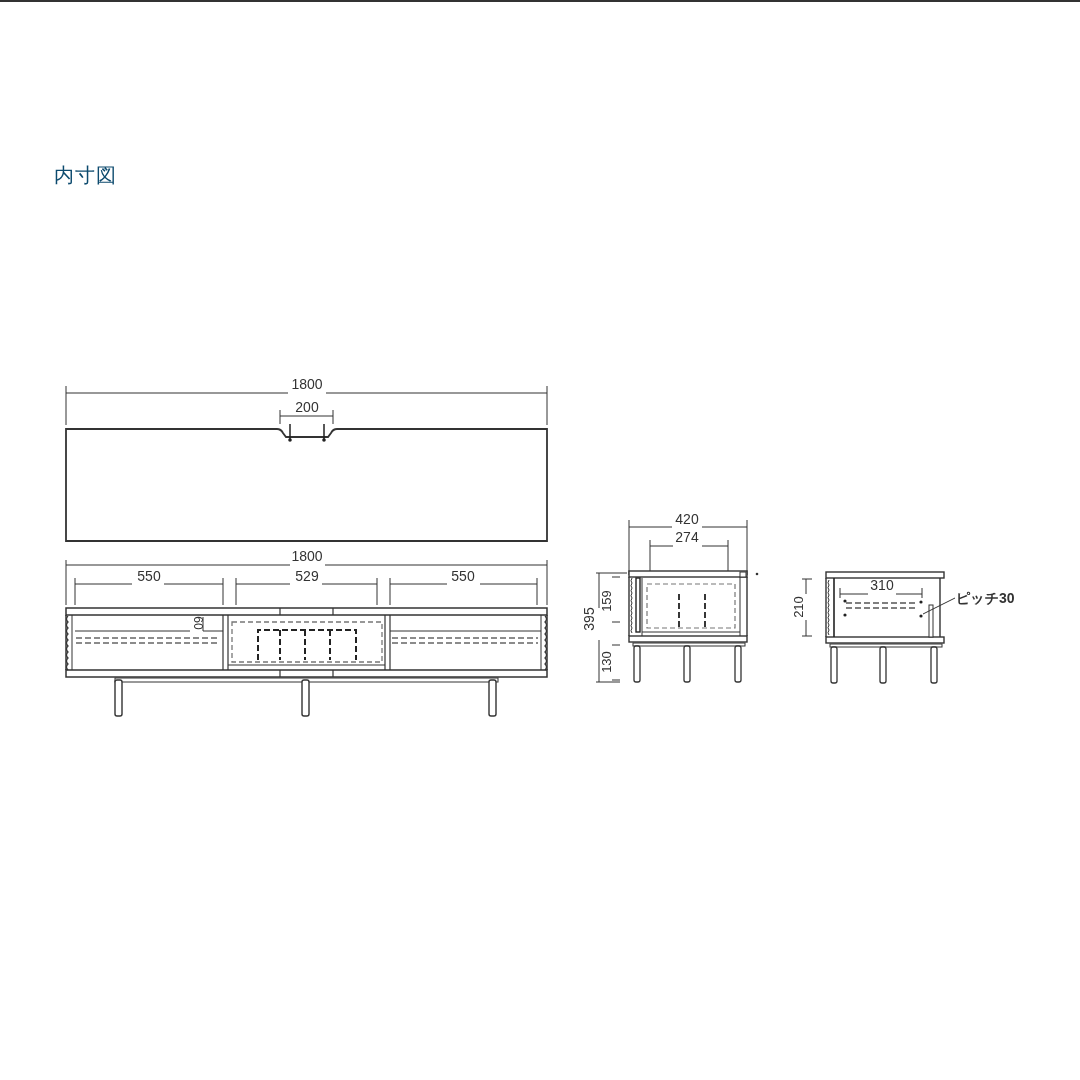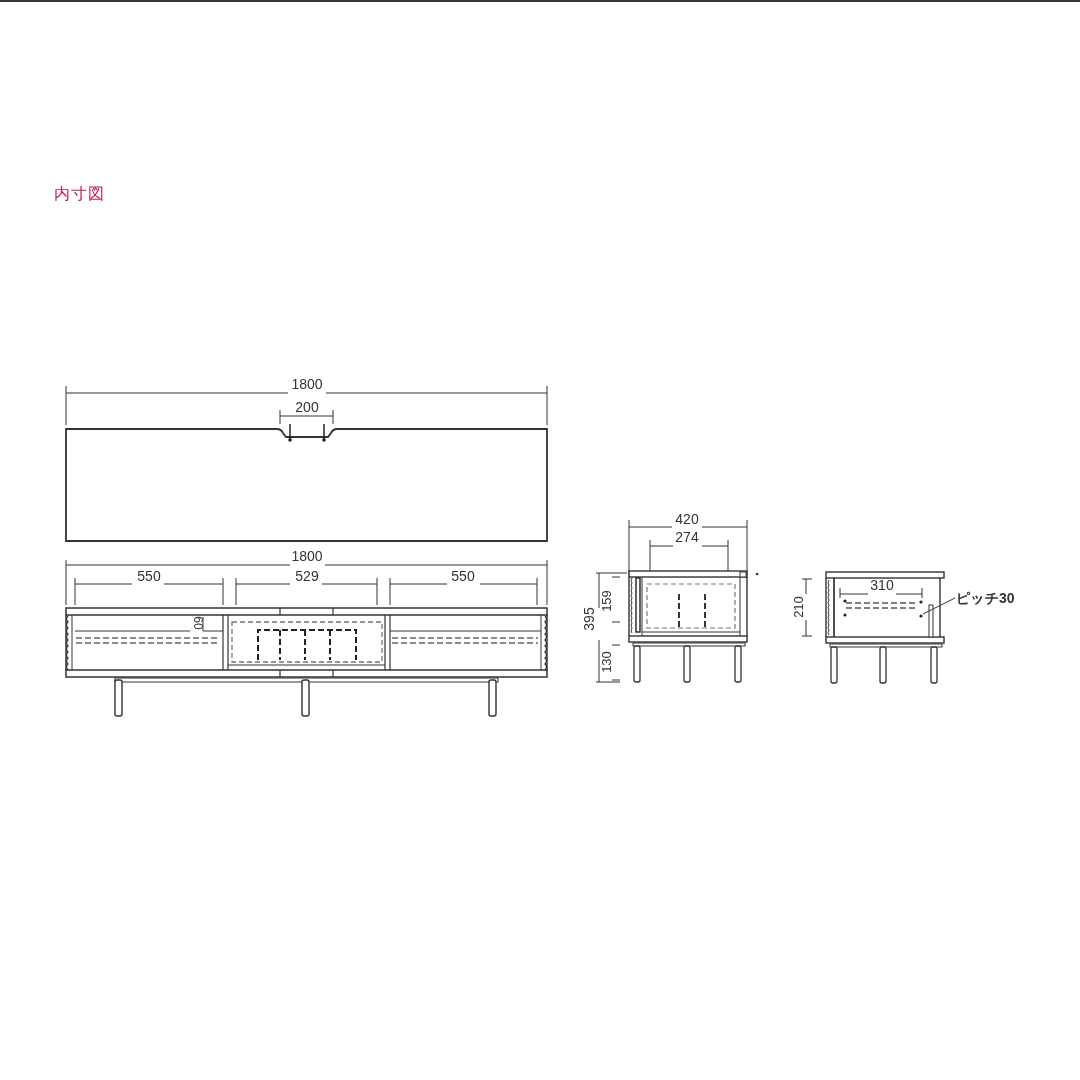--- a/index.html
+++ b/index.html
@@ -1,19 +1,19 @@
 <!DOCTYPE html>
 <html><head>
 <meta charset="utf-8">
 <style>
   html, body { margin: 0; padding: 0; background: #ffffff; }
   body { width: 1080px; height: 1080px; position: relative; overflow: hidden;
          font-family: "Liberation Sans", "DejaVu Sans", sans-serif; color: #222; }
   .topbar { position: absolute; left: 0; top: 0; width: 1080px; height: 2px; background: #333; }
-  .title { position: absolute; left: 54px; top: 184px; font-size: 16px; color: #be185d;
+  .title { position: absolute; left: 54px; top: 162px; font-size: 20px; color: #0c4a6e;
            font-family: "DejaVu Sans", sans-serif; letter-spacing: 1px; }
   svg.drawing { position: absolute; left: 0; top: 0; }
   svg text { font-family: "Liberation Sans", "DejaVu Sans", sans-serif; fill: #333; }
 </style>
 </head>
 <body>
 
 <div class="topbar"></div>
 <div class="title">内寸図</div>
 

